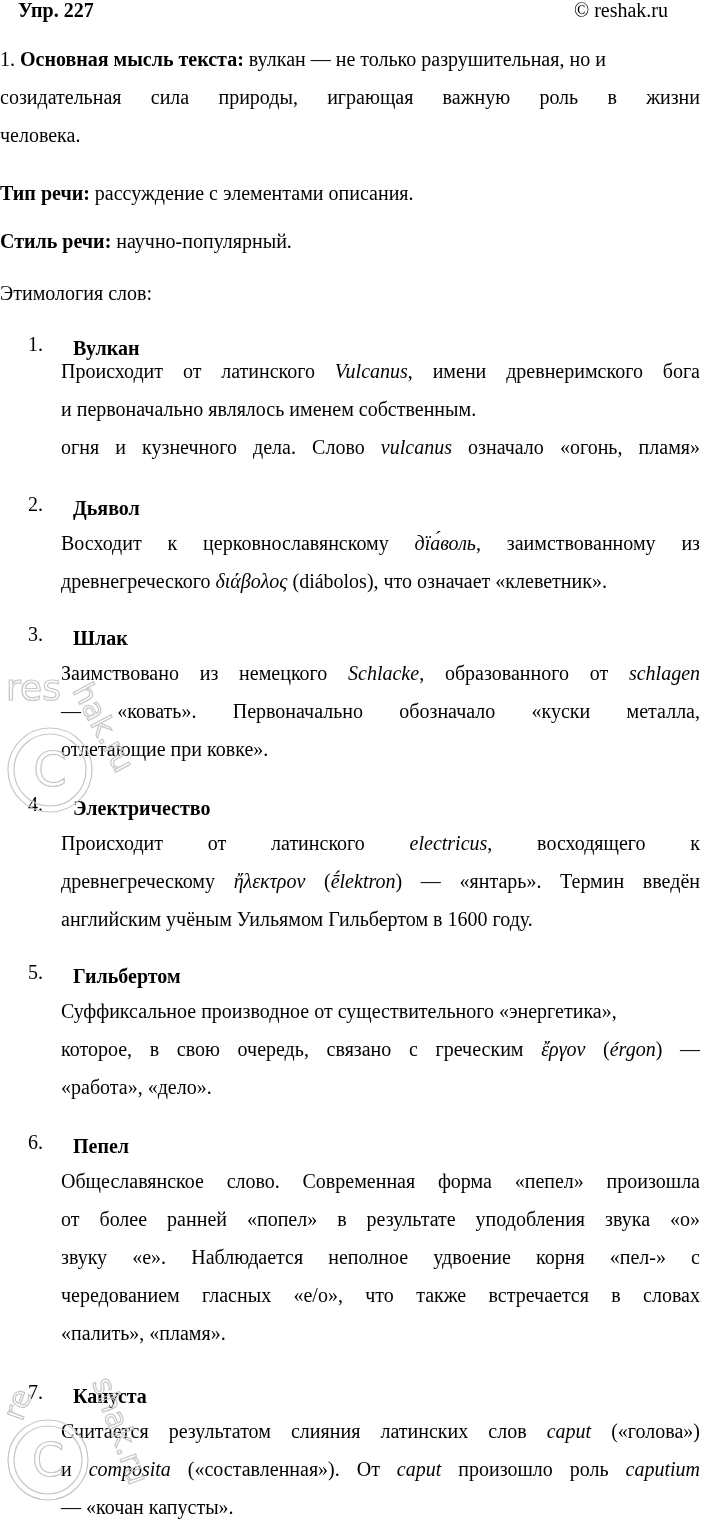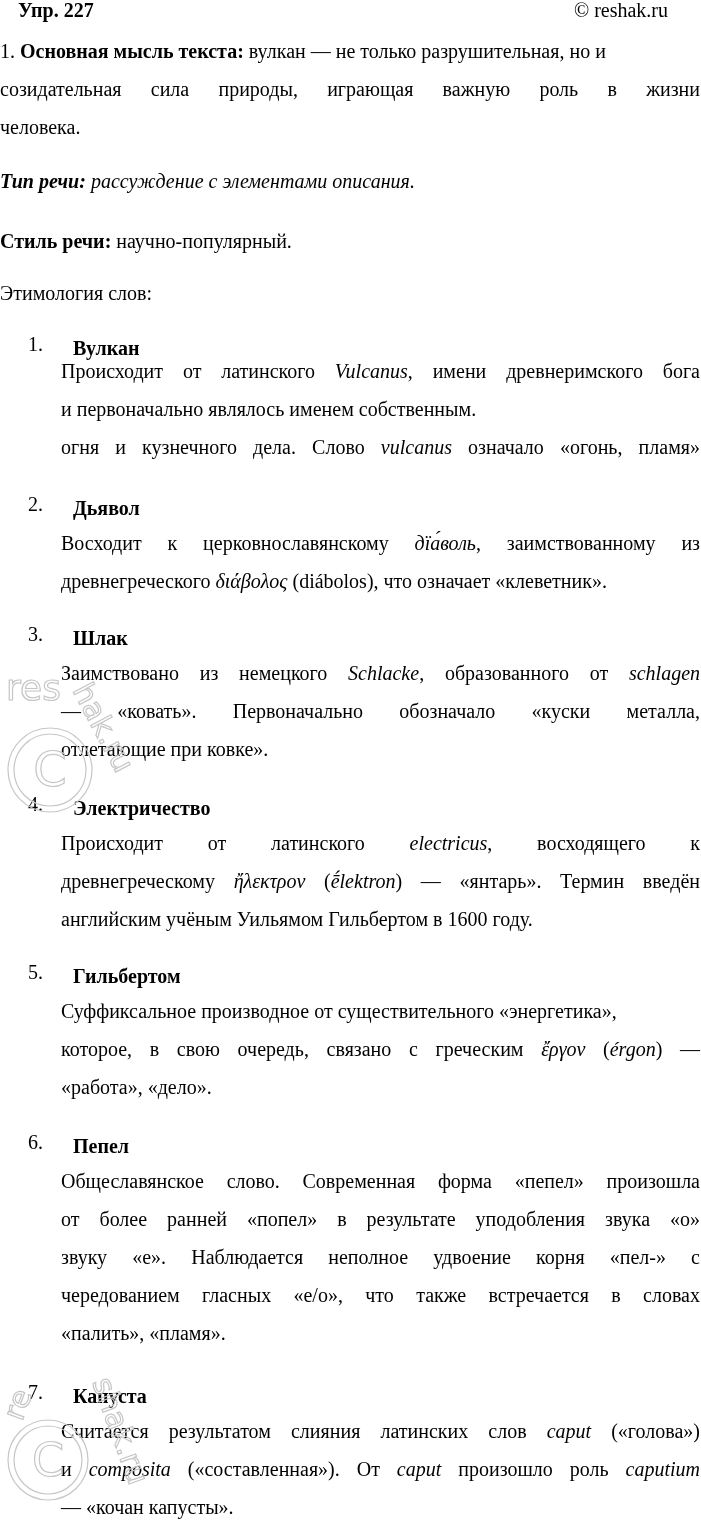--- a/index.html
+++ b/index.html
@@ -102,31 +102,31 @@
 </head>
 <body>
 
 <div class="page">
 
   <div class="header">
     <span class="header-title">Упр. 227</span>
     <span class="header-copy">© reshak.ru</span>
   </div>
 
-  <div class="para" style="top:32px;">
+  <div class="para" style="top:40px;">
     <div style="height:38px; white-space:nowrap;">
       <span>1.</span>
       <span class="b">Основная мысль текста:</span>
       <span>вулкан — не только разрушительная, но и</span>
     </div>
     <div style="height:38px; text-align:justify; text-align-last:justify;">созидательная сила природы, играющая важную роль в жизни</div>
     <div style="height:38px;">человека.</div>
   </div>
 
-  <div class="para" style="top:162px; white-space:nowrap;font-style:italic;">
+  <div class="para" style="top:174px; white-space:nowrap;">
     <span class="b">Тип речи:</span>
     <span>рассуждение с элементами описания.</span>
   </div>
 
   <div class="para" style="top:222px; white-space:nowrap;">
     <span class="b">Стиль речи:</span>
     <span>научно-популярный.</span>
   </div>
 
   <div class="para" style="top:274px;">Этимология слов:</div>

